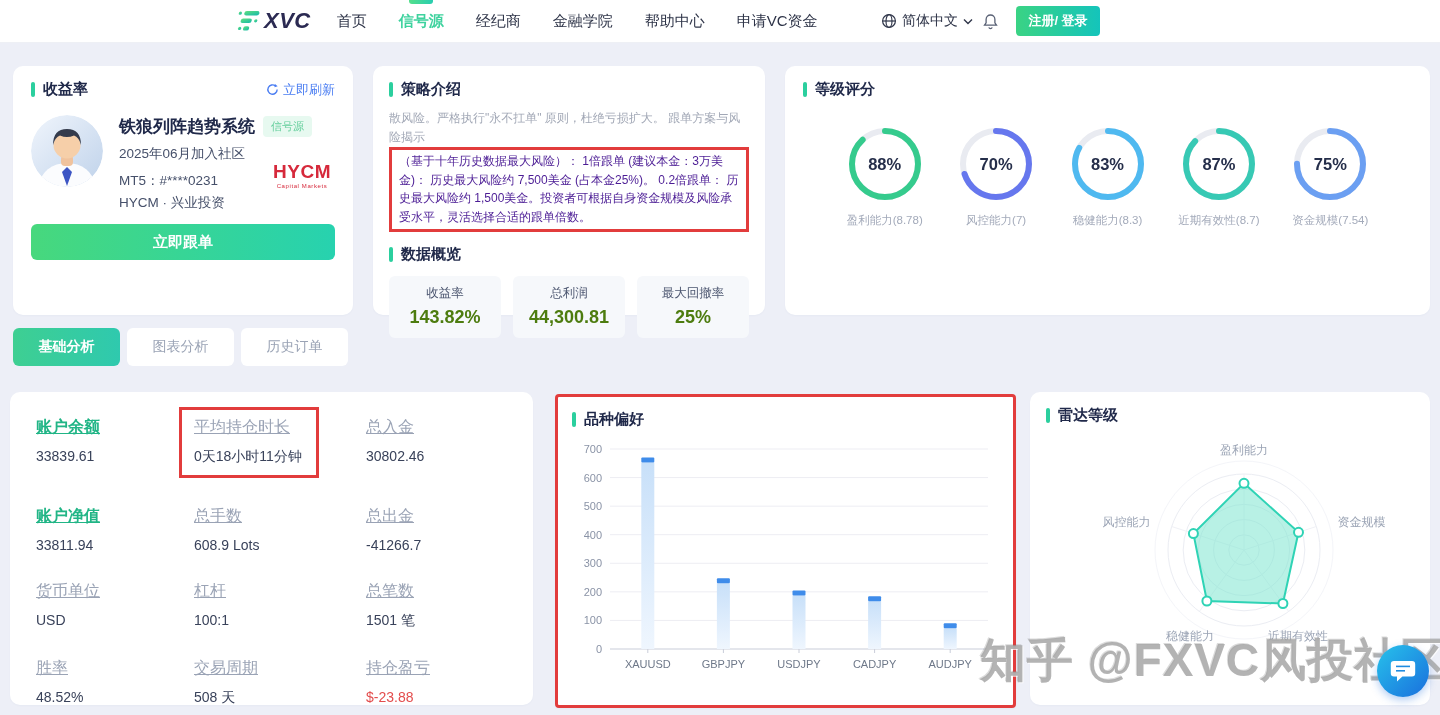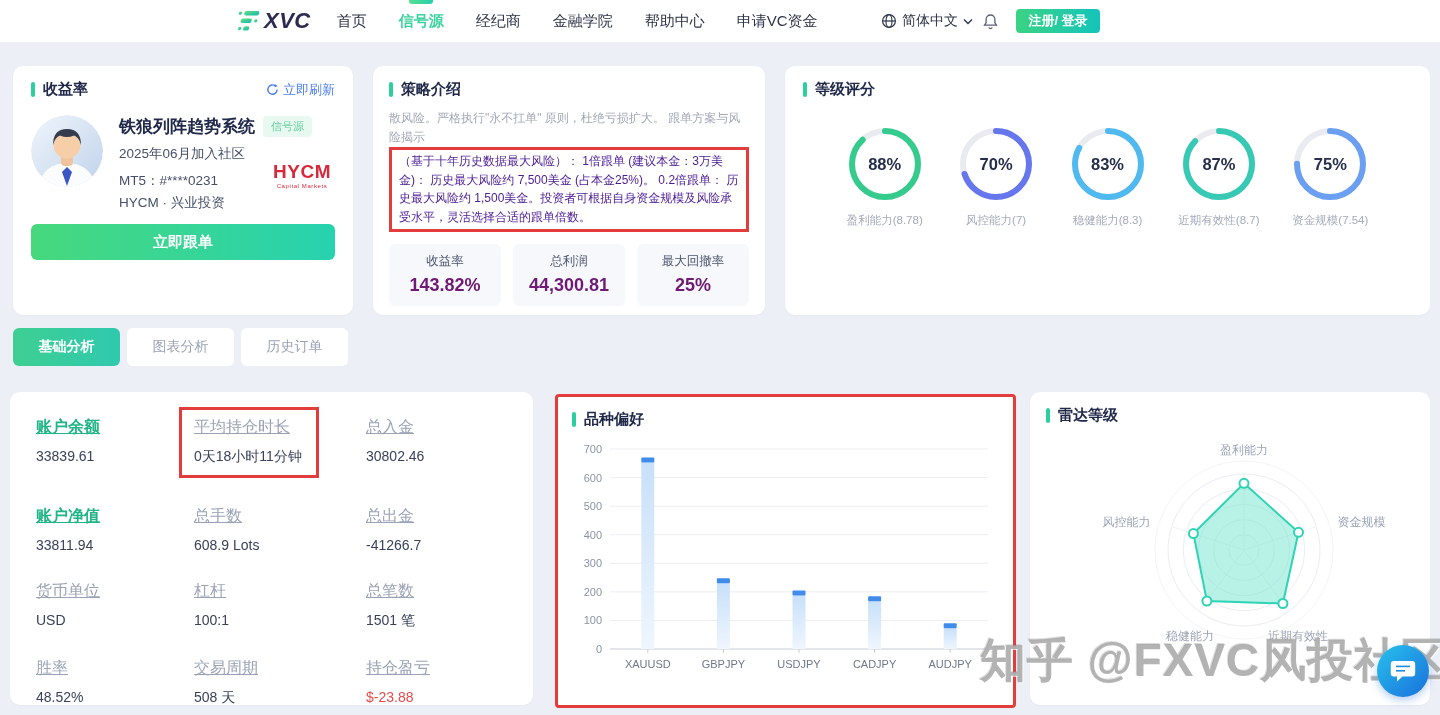--- a/index.html
+++ b/index.html
@@ -10,21 +10,21 @@
           border-bottom:1px solid #eef0f5;display:flex;align-items:center;z-index:3;}
   .logo{display:flex;align-items:center;margin-left:237px;}
   .logo-text{font-size:22px;font-weight:900;font-style:italic;color:#2b2a52;letter-spacing:.5px;margin-left:1px;}
   .nav-items{display:flex;align-items:center;margin-left:26px;gap:32px;height:54px;}
   .nav-item{position:relative;font-size:15px;color:#2e3448;height:42px;line-height:42px;cursor:pointer;}
   .nav-item.active{color:#3ed29e;font-weight:700;}
   .nav-item.active::before{content:"";position:absolute;top:0;left:50%;transform:translateX(-50%);
           width:24px;height:4px;border-radius:0 0 3px 3px;background:linear-gradient(90deg,#54df8b,#28cdb0);}
   .nav-right{position:absolute;right:340px;top:0;height:42px;display:flex;align-items:center;gap:10px;}
   .lang{display:flex;align-items:center;gap:5px;font-size:14px;color:#2e3448;cursor:pointer;}
-  .signup-btn{width:84px;height:24px;border:none;border-radius:4px;color:#fff;font-size:13px;font-weight:700;
+  .signup-btn{width:84px;height:30px;border:none;border-radius:4px;color:#fff;font-size:13px;font-weight:700;
           background:linear-gradient(90deg,#3ad384,#14c4bb);cursor:pointer;margin-left:8px;}
   
   .card{position:absolute;background:#fff;border-radius:10px;box-shadow:0 1px 2px rgba(40,60,120,.03);}
   #card-profit{left:13px;top:66px;width:340px;height:249px;}
   #card-strategy{left:373px;top:66px;width:392px;height:249px;}
   #card-rating{left:785px;top:66px;width:645px;height:249px;}
   #card-account{left:10px;top:392px;width:523px;height:313px;}
   #card-chart{left:555px;top:394px;width:455px;height:308px;border:3px solid #e23c3c;border-radius:4px;}
   #card-radar{left:1030px;top:392px;width:400px;height:313px;}
   .card-pad{padding:14px 18px;position:relative;height:100%;box-sizing:border-box;}
@@ -48,21 +48,21 @@
   .cta-btn{position:absolute;left:18px;right:18px;top:158px;height:36px;border:none;border-radius:6px;
           background:linear-gradient(90deg,#47d87d,#27d2af);color:#fff;font-size:15px;font-weight:700;cursor:pointer;}
   
   .strategy-text{margin:10px 0 0 0;font-size:12px;line-height:1.55;color:#a2a8b6;}
   .red-outline{border:3px solid #e23c3c;padding:2px 7px;margin-top:1px;font-size:12px;line-height:1.55;color:#4c1d95;}
   .overview-head{margin-top:13px;}
   .stats-row{display:flex;gap:12px;margin-top:12px;}
   .stat-box{flex:1;height:62px;background:#f6f8fb;border-radius:6px;display:flex;flex-direction:column;
           align-items:center;justify-content:center;gap:5px;}
   .stat-label{font-size:12.5px;color:#4c5670;}
-  .stat-value{font-size:18px;font-weight:700;color:#701a75;}
+  .stat-value{font-size:18px;font-weight:700;color:#4d7c0f;}
   
   .rings-row{display:flex;justify-content:space-between;padding:0 26px;margin-top:26px;}
   .ring-item{width:112px;text-align:center;}
   .ring-box{position:relative;width:78px;height:78px;margin:0 auto;}
   .ring-pct{position:absolute;inset:0;display:flex;align-items:center;justify-content:center;
           font-size:16.5px;font-weight:700;color:#252e4a;}
   .ring-label{margin-top:10px;font-size:11.5px;color:#a3aaba;}
   
   .tabs{position:absolute;left:13px;top:328px;display:flex;gap:7px;z-index:2;}
   .tab{width:107px;height:38px;border:none;border-radius:6px;background:#fff;color:#9aa3b5;
@@ -197,20 +197,24 @@
   </div>
 
   <div class="card" id="card-strategy">
     <div class="card-pad" style="padding:14px 16px;">
       <div class="card-head">
         <span class="head-bar"></span>
         <span class="head-title">策略介绍</span>
       </div>
       <p class="strategy-text">散风险。严格执行"永不扛单" 原则，杜绝亏损扩大。 跟单方案与风险揭示</p>
       <div class="red-outline">（基于十年历史数据最大风险）： 1倍跟单 (建议本金：3万美金)： 历史最大风险约 7,500美金 (占本金25%)。 0.2倍跟单： 历史最大风险约 1,500美金。投资者可根据自身资金规模及风险承受水平，灵活选择合适的跟单倍数。</div>
+      <div class="card-head overview-head">
+        <span class="head-bar"></span>
+        <span class="head-title">数据概览</span>
+      </div>
       <div class="stats-row" id="stats-row">
           <div class="stat-box">
             <div class="stat-label">收益率</div>
             <div class="stat-value">143.82%</div>
           </div>
           <div class="stat-box">
             <div class="stat-label">总利润</div>
             <div class="stat-value">44,300.81</div>
           </div>
           <div class="stat-box">

